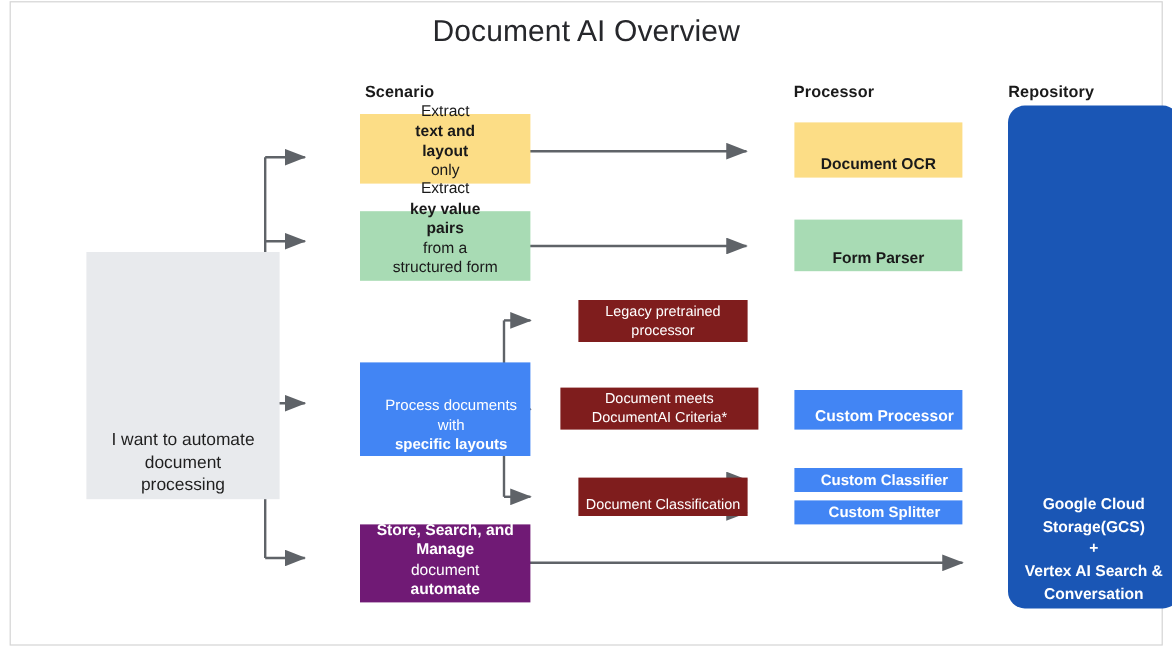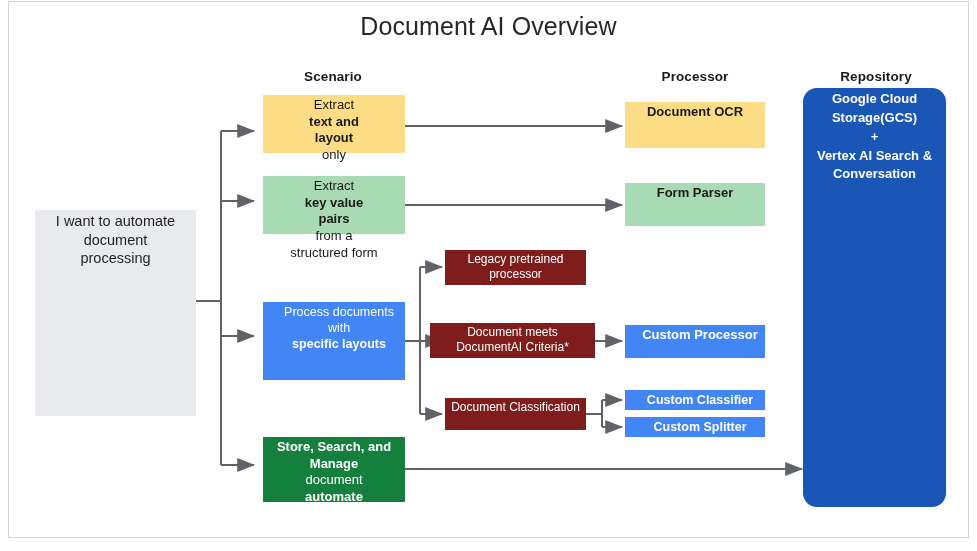--- a/index.html
+++ b/index.html
@@ -43,33 +43,34 @@
     font-size: 13.5px;
     font-weight: bold;
     color: #1a1a1a;
     text-align: center;
     letter-spacing: 0.1px;
   }
   .node {
     position: absolute;
     box-sizing: border-box;
     display: flex;
-    align-items: flex-start;
+    align-items: flex-end;
     justify-content: center;
     text-align: center;
     line-height: 1.28;
     padding: 2px 6px;
+    margin-left: 37px;
   }
   .node span { display: block; }
   .n-gray   { background: #e8eaed; color: #1f1f1f; font-size: 14.5px; font-weight: 400; }
   .n-yellow { background: #fcdd86; color: #1a1a1a; font-size: 13px; }
   .n-green  { background: #a8dbb4; color: #1a1a1a; font-size: 13px; }
   .n-blue   { background: #4285f4; color: #ffffff; font-size: 12.5px; padding-left: 16px; }
   .n-blue-sm{ background: #7f1d1d; color: #ffffff; font-size: 12px; }
-  .n-dblue  { background: #15803d; color: #ffffff; font-size: 13px; font-weight: bold; }
+  .n-dblue  { background: #701a75; color: #ffffff; font-size: 13px; font-weight: bold; }
   .n-repo   { background: #1a56b5; color: #ffffff; font-size: 13px; font-weight: bold; line-height: 1.45; }
   svg.wires {
     position: absolute;
     left: 0; top: 0;
     width: 977px; height: 551px;
     pointer-events: none;
   }
 </style>
 </head>
 <body>

